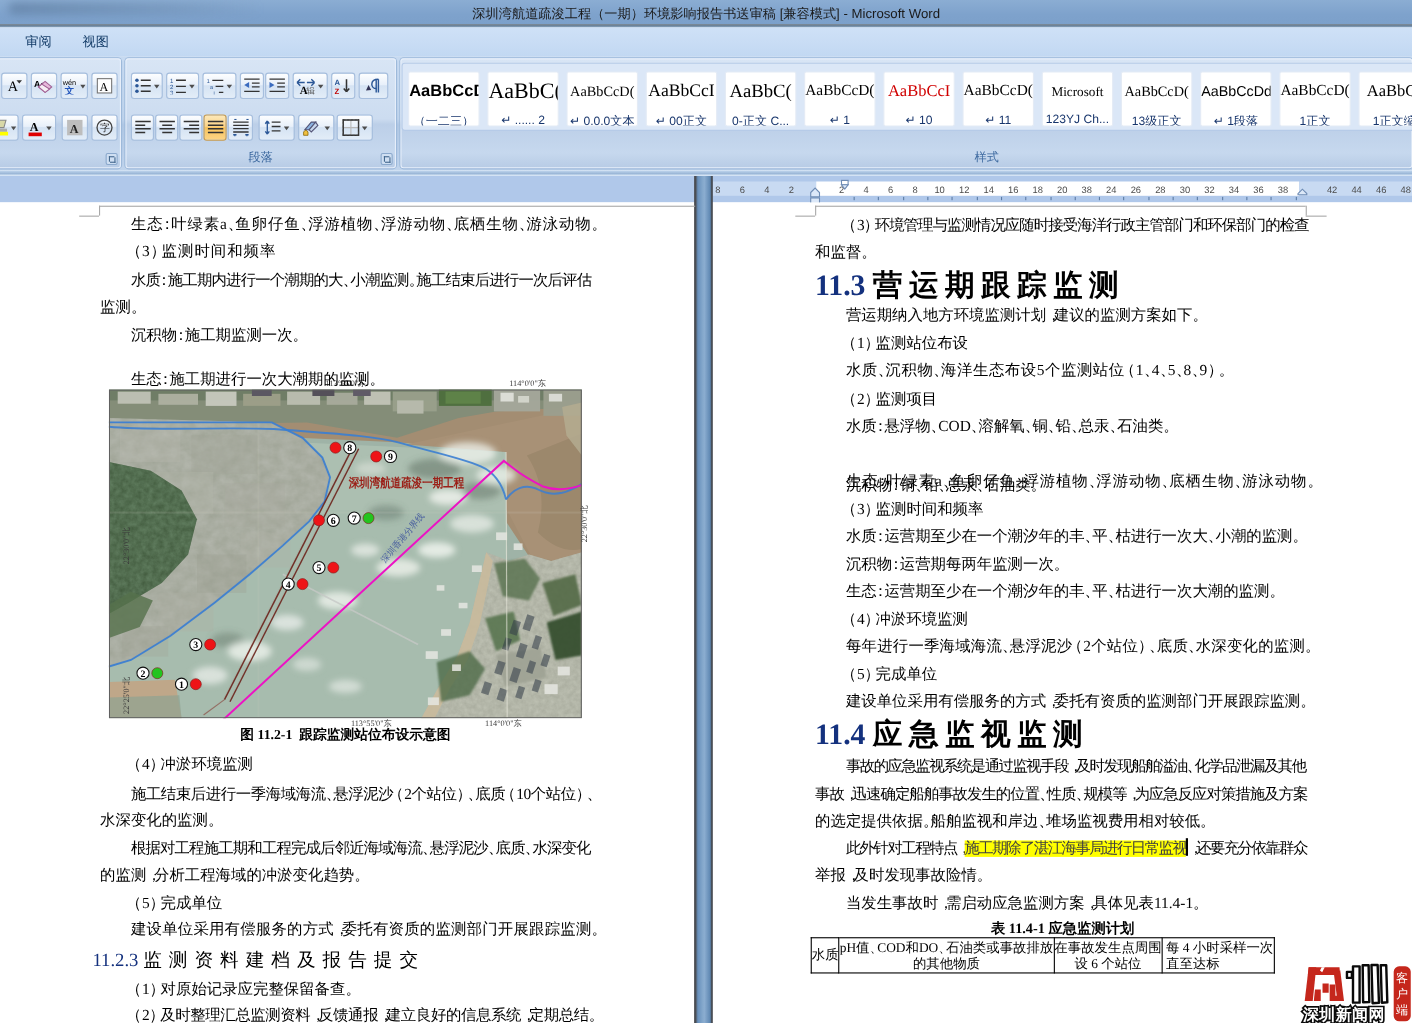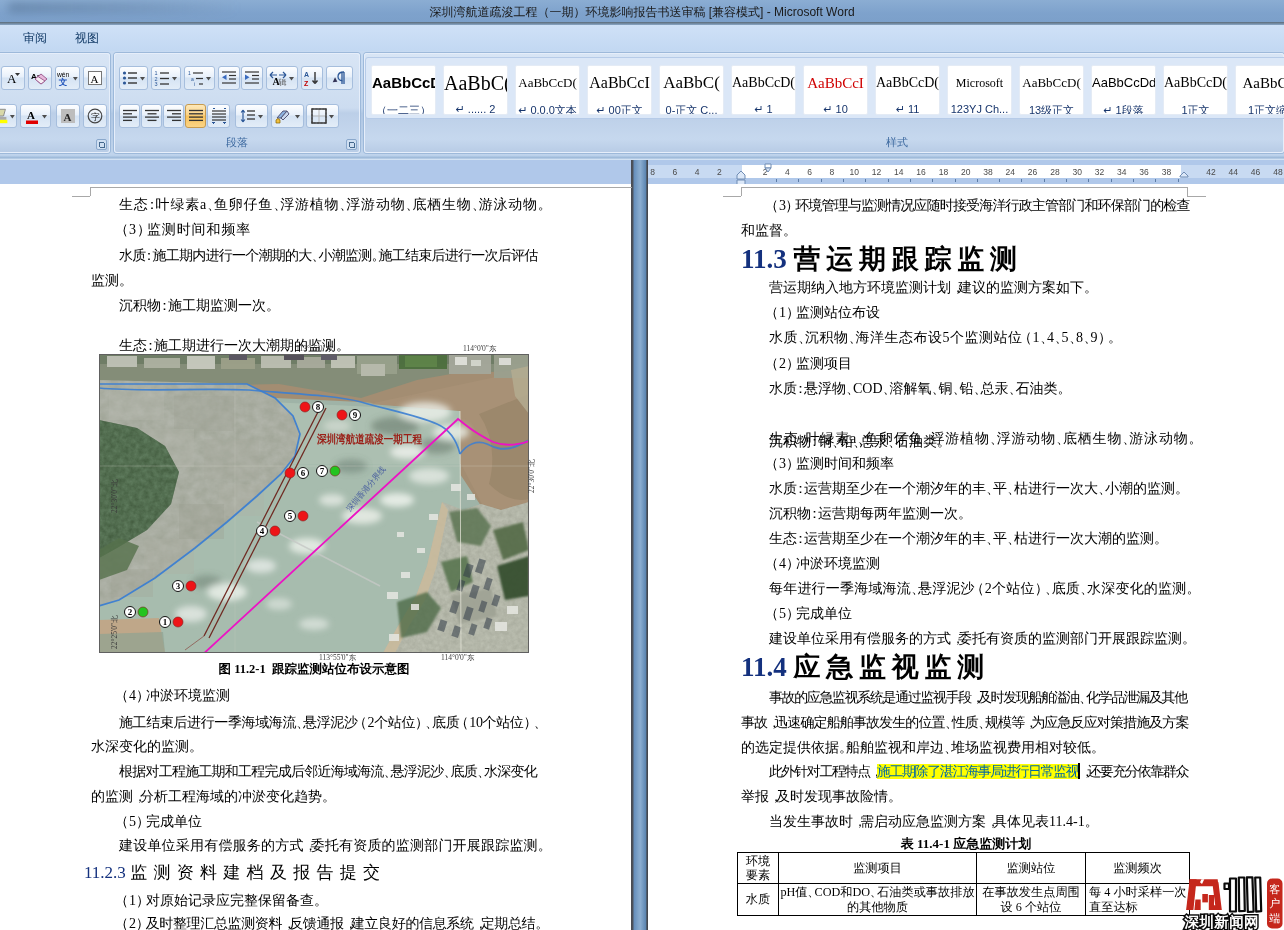--- a/index.html
+++ b/index.html
@@ -35,21 +35,21 @@
 u{text-decoration:none;display:inline-block;width:7px;text-indent:-3.5px;white-space:nowrap}
 b{font-weight:inherit;display:inline-block;width:10px;text-indent:-4.5px;overflow:visible;white-space:nowrap}
 ins{text-decoration:none;display:inline-block;width:10px;overflow:visible;white-space:nowrap}
 .h2{font-size:27px;font-weight:bold;height:28px;line-height:28px}
 .h3{font-size:17px;font-weight:normal;height:28px;line-height:28px;position:absolute;white-space:nowrap;color:#000;font-family:"Liberation Serif",sans-serif}
 .h2 .hn,.h3 .hn{font-family:"Liberation Serif",serif;color:#14317e;letter-spacing:0}
 .h2 .hc{letter-spacing:5.75px}
 .h3 .hc{letter-spacing:6.3px}
 .cap{font-weight:bold;font-size:12.5px;font-family:"Liberation Serif",serif}
 .cap2{font-weight:bold;font-size:13px;font-family:"Liberation Serif",serif}
-.hl{background:#ffff00;color:#0369a1}
+.hl{background:#ffff00;color:#404040}
 .cur{display:inline-block;width:1.8px;height:16px;background:#000;vertical-align:-3px}
 .geo{position:absolute;font-size:7.5px;color:#3a3a3a;font-family:"Liberation Serif",serif;white-space:nowrap}
 .tbl{position:absolute;font-family:"Liberation Serif",serif}
 .tbl table{border-collapse:collapse}
 .tbl td{border:1.4px solid #000;font-size:12.2px;text-align:center;vertical-align:middle;line-height:14.5px;padding:0;color:#000}
 </style></head>
 <body>
 <div id="titlebar">
     <div class="smudge"></div>
     <div class="tt">深圳湾航道疏浚工程（一期）环境影响报告书送审稿 [兼容模式] - Microsoft Word</div>
@@ -690,26 +690,20 @@
 <div class="ln" style="left:741px;top:709.5px;letter-spacing:-0.89px;">事故<i>，</i>迅速确定船舶事故发生的位置<i>、</i>性质<i>、</i>规模等<i>，</i>为应急反应对策措施及方案</div>
 <div class="ln" style="left:741px;top:734.5px;">的选定提供依据<i>。</i>船舶监视和岸边<i>、</i>堆场监视费用相对较低<i>。</i></div>
 <div class="ln" style="left:769px;top:759px;letter-spacing:-1.4px;">此外针对工程特点<i>，</i><span class="hl">施工期除了湛江海事局进行日常监视</span><span class="cur"></span><i>，</i>还要充分依靠群众</div>
 <div class="ln" style="left:741px;top:784px;">举报<i>，</i>及时发现事故险情<i>。</i></div>
 <div class="ln" style="left:769px;top:808.5px;">当发生事故时<i>，</i>需启动应急监测方案<i>，</i>具体见表11.4-1<i>。</i></div>
 <div class="ln ctr" style="left:741px;top:830.5px;width:450px;"><span class="cap2">表 11.4-1 应急监测计划</span></div>
 
 <div class="tbl" style="left:737px;top:852px">
 <table cellspacing="0">
 <tbody>
-        <tr style="height:31px">
-          <td style="width:41px">环境<br>要素</td>
-          <td style="width:198px">监测项目</td>
-          <td style="width:109px">监测站位</td>
-          <td style="width:104px">监测频次</td>
-        </tr>
 <tr style="height:32px">
           <td>水质</td>
           <td>pH值<i>、</i>COD和DO<i>、</i>石油类或事故排放<br>的其他物质</td>
           <td>在事故发生点周围<br>设 6 个站位</td>
           <td style="text-align:left;padding-left:3px">每 4 小时采样一次<br>直至达标</td>
         </tr>
 </tbody>
     </table>
 </div>
 

